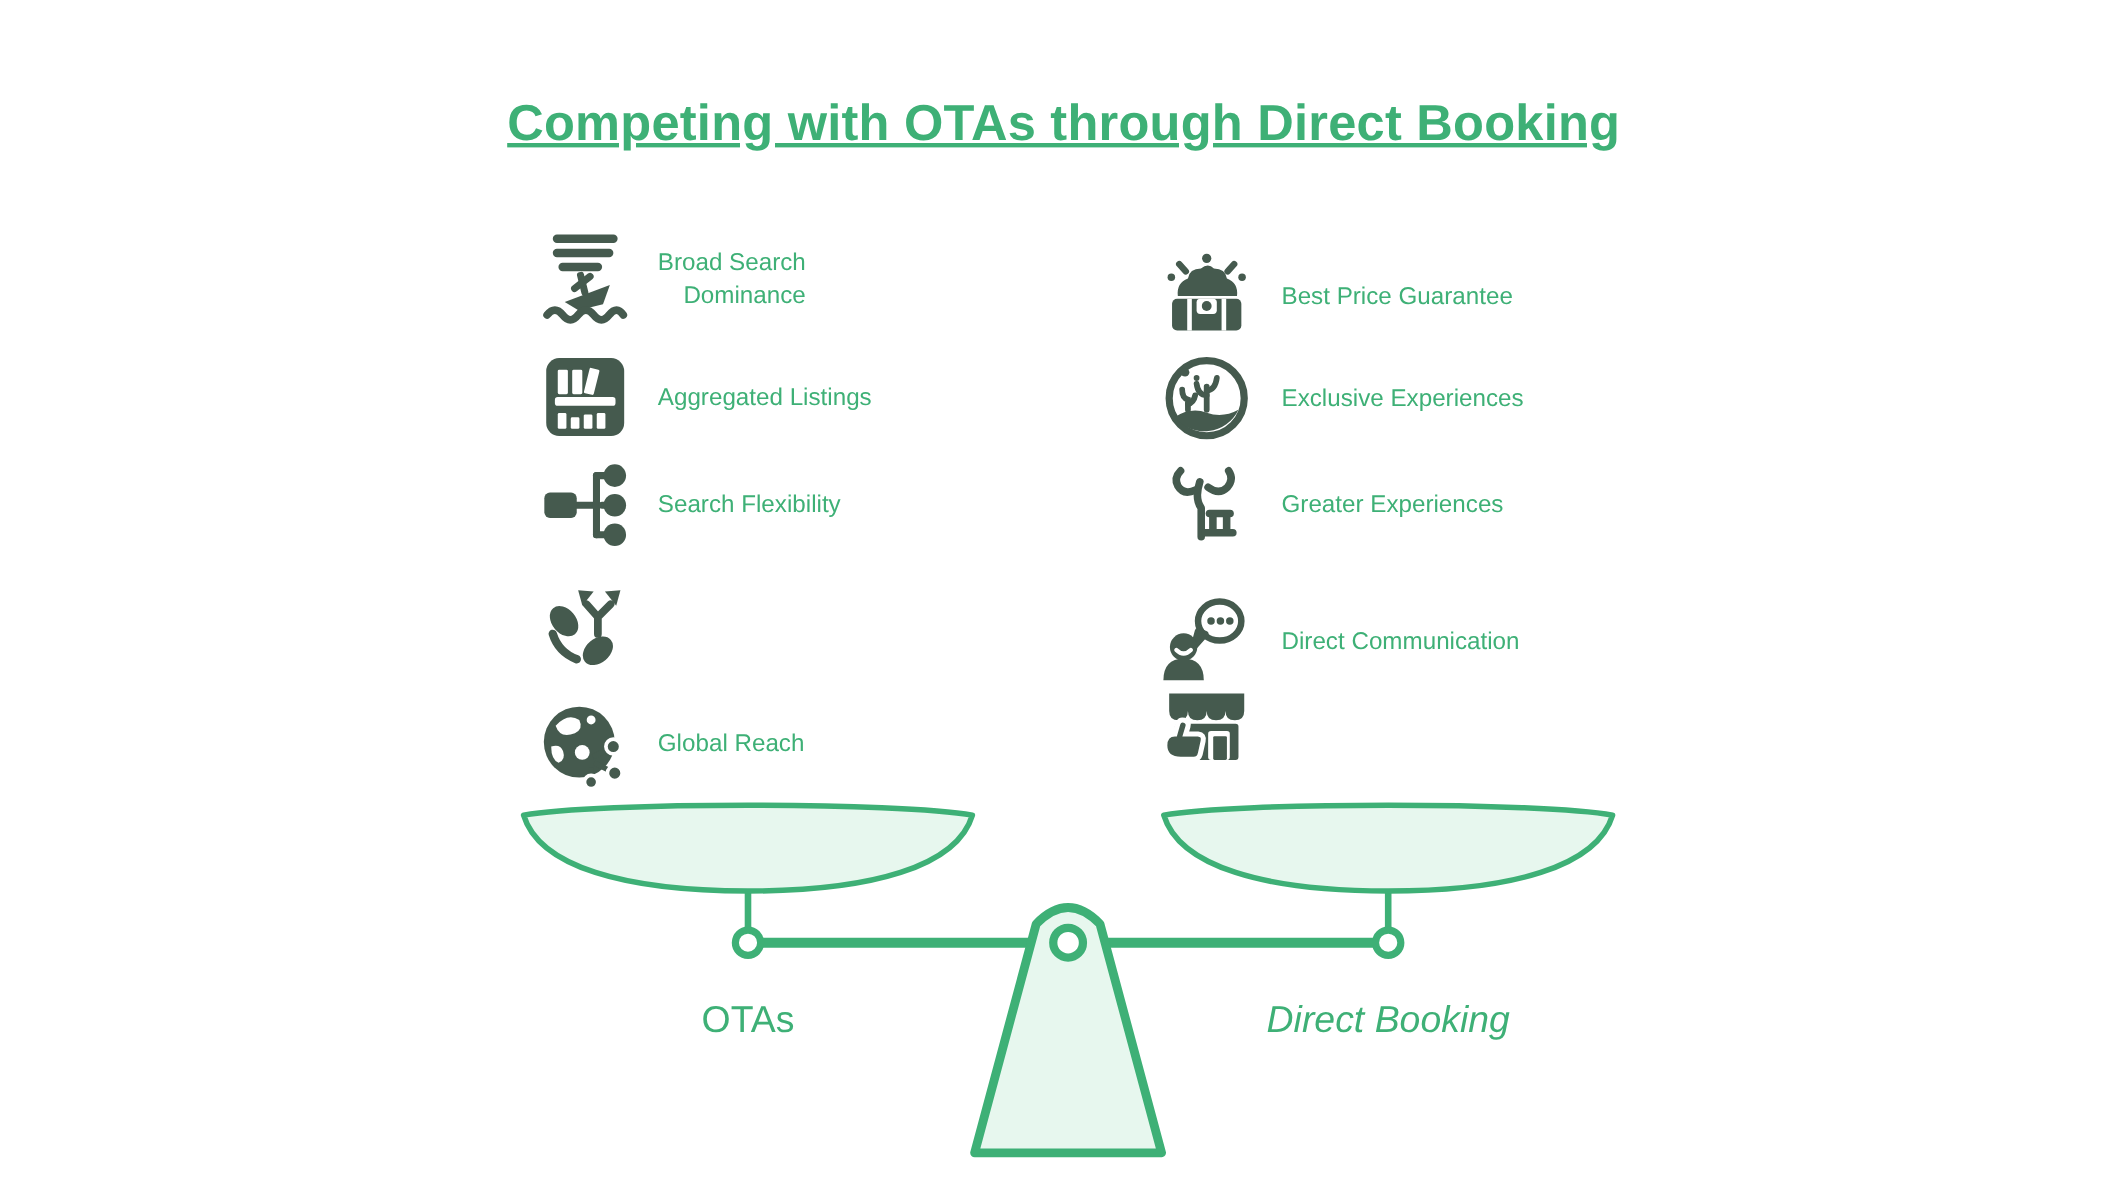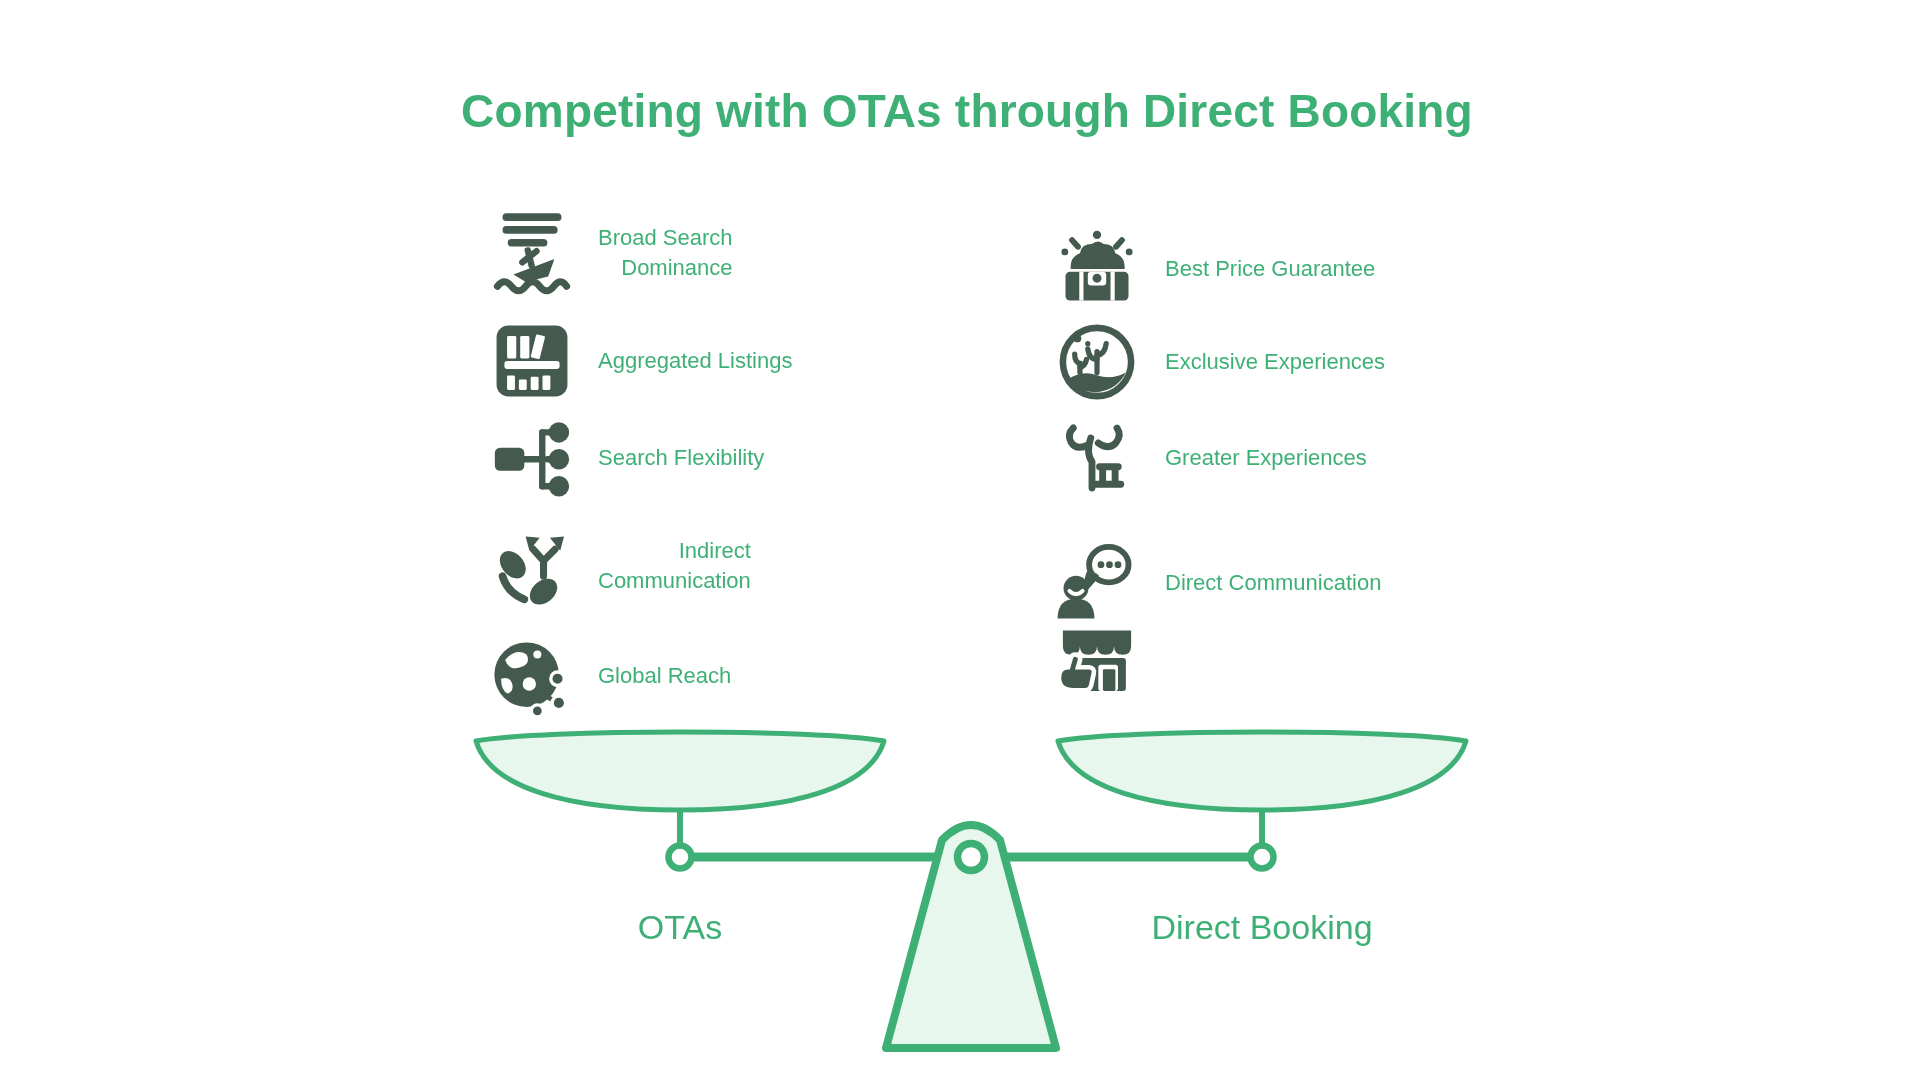--- a/index.html
+++ b/index.html
@@ -15,20 +15,21 @@
     background:var(--background);
     font-family:"Liberation Sans",sans-serif;
     position:relative;overflow:hidden;
   }
   .title{
     position:absolute;left:14px;right:0;top:84px;
     text-align:center;
     font-size:46px;font-weight:bold;
     color:var(--accent);
     letter-spacing:.2px;
+    text-decoration:underline;
   }
   .row{
     position:absolute;
     display:flex;align-items:center;
     height:88px;
   }
   .icon-box{
     width:92px;height:88px;flex:0 0 auto;
     display:flex;align-items:center;justify-content:center;
     color:var(--icon);
@@ -50,21 +51,21 @@
   .beam{stroke:var(--accent);stroke-width:9;}
   .endcap{fill:#ffffff;stroke:var(--accent);stroke-width:6.5;}
   .fulcrum{fill:var(--pan_fill);stroke:var(--accent);stroke-width:8;stroke-linejoin:round;}
   .pivot{fill:#ffffff;stroke:var(--accent);stroke-width:7.5;}
   .scale-label{
     position:absolute;top:908px;
     transform:translateX(-50%);
     font-size:34px;color:var(--accent);
   }
   .scale-label.ota{left:680px;}
-  .scale-label.direct{left:1262px;}
+  .scale-label.direct{left:1262px;font-style:italic;}
 </style>
 </head>
 <body>
 
 <div class="title">Competing with OTAs through Direct Booking</div>
 
 <div class="left-col">
 
   <div class="row" style="top:209px">
     <div class="icon-box">
@@ -126,22 +127,20 @@
     <div class="icon-box">
       <svg class="ic" width="82" height="82" viewBox="0 0 64 64">
         <ellipse cx="17" cy="31" rx="8.5" ry="12" transform="rotate(-40 17 31)"></ellipse>
         <ellipse cx="41" cy="52" rx="12" ry="8.5" transform="rotate(-40 41 52)"></ellipse>
         <path d="M9 40 q4 13 17 18" fill="none" stroke="currentColor" stroke-width="6" stroke-linecap="round"></path>
         <path d="M41 40 L41 28 L33 19 M41 28 L50 19" fill="none" stroke="currentColor" stroke-width="5.5" stroke-linecap="round" stroke-linejoin="round"></path>
         <path d="M27 9 L38 10 L30 20 Z"></path>
         <path d="M57 9 L46 10 L54 20 Z"></path>
       </svg>
     </div>
-    <div class="item-label">Indirect
-Communication</div>
   </div>
 
   <div class="row" style="top:632px">
     <div class="icon-box">
       <svg class="ic" width="86" height="86" viewBox="0 0 64 64">
         <circle cx="28" cy="31" r="24"></circle>
         <g fill="#fff">
           <path d="M12 20 q8 -9 16 -4 q3 6 -3 9 q-10 4 -13 -5z"></path>
           <path d="M9 34 q6 -2 8 3 q2 6 -3 8 q-5 -2 -5 -11z"></path>
           <circle cx="30" cy="38" r="5"></circle>

